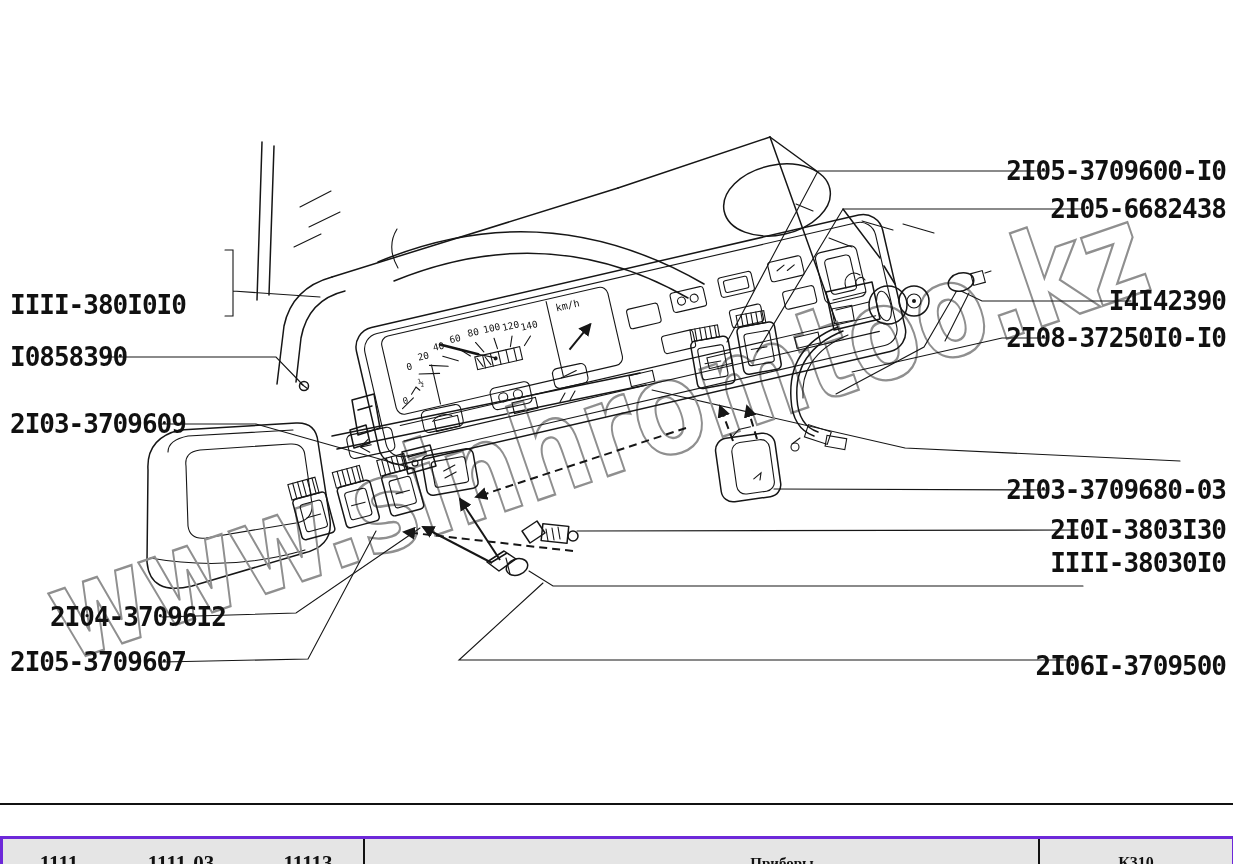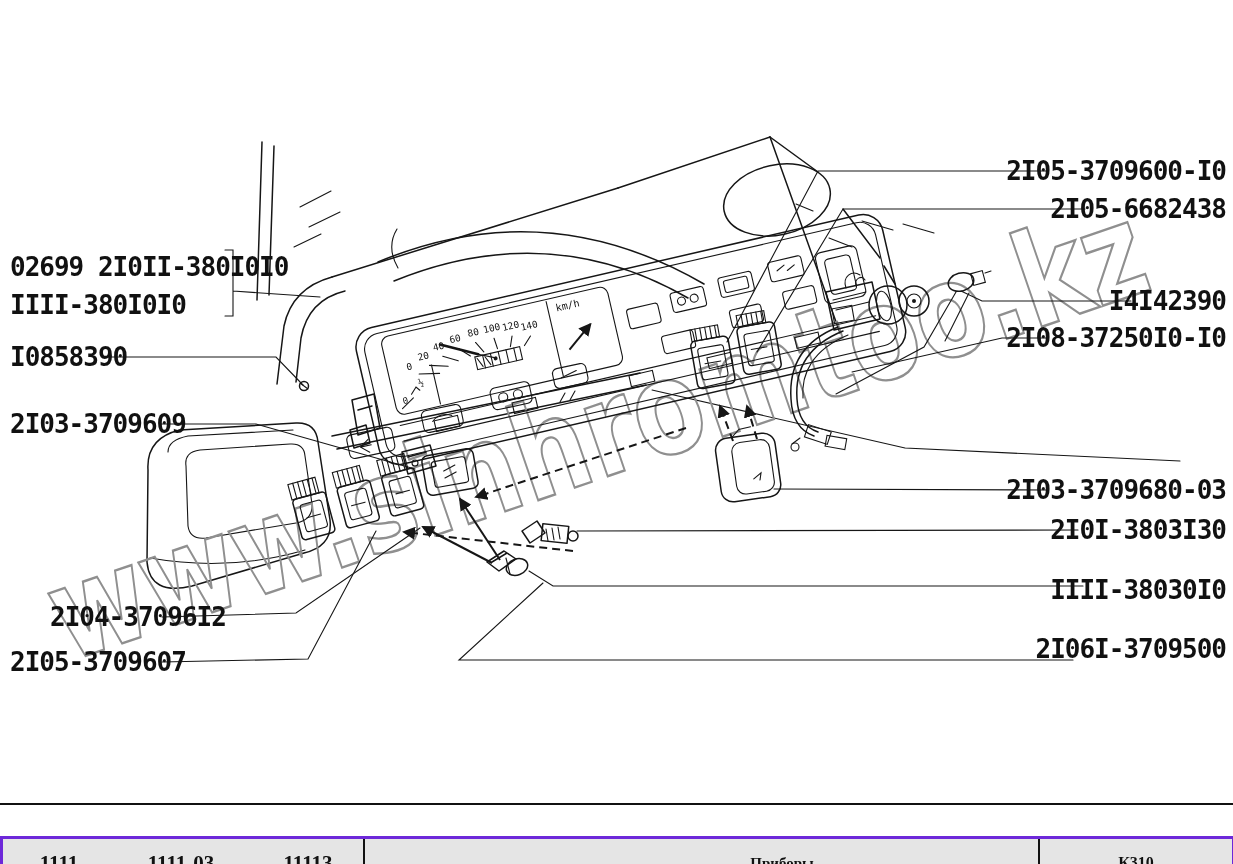--- a/index.html
+++ b/index.html
@@ -263,35 +263,34 @@
     <g>
       <path class="dash" d="M573,551 L404,532" marker-end="url(#ah)"></path>
       <path class="dash" d="M686,428 L476,497" marker-end="url(#ah)"></path>
       <path class="dash" d="M733,441 L720,406" marker-end="url(#ah)"></path>
       <path class="dash" d="M757,439 L747,406" marker-end="url(#ah)"></path>
       <path class="arr" d="M500,560 L460,499" marker-end="url(#ah)"></path>
       <path class="arr" d="M492,563 L423,527" marker-end="url(#ah)"></path>
     </g>
   </svg>
 
-  <div class="lbl left" style="top:254px;">02699 2I0II-380I0I0</div>
   <div class="lbl left" style="top:292px;">IIII-380I0I0</div>
   <div class="lbl left" style="top:344px;">I0858390</div>
   <div class="lbl left" style="top:411px;">2I03-3709609</div>
   <div class="lbl left" style="top:604px;margin-left:40px;">2I04-37096I2</div>
   <div class="lbl left" style="top:649px;">2I05-3709607</div>
 
   <div class="lbl right" style="top:158px;">2I05-3709600-I0</div>
   <div class="lbl right" style="top:196px;">2I05-6682438</div>
   <div class="lbl right" style="top:288px;">I4I42390</div>
   <div class="lbl right" style="top:325px;">2I08-37250I0-I0</div>
   <div class="lbl right" style="top:477px;">2I03-3709680-03</div>
   <div class="lbl right" style="top:517px;">2I0I-3803I30</div>
-  <div class="lbl right" style="top:577px;text-align:right;">IIII-38030I0</div>
-  <div class="lbl right" style="top:636px;">2I06I-3709500</div>
+  <div class="lbl right" style="top:550px;text-align:right;">IIII-38030I0</div>
+  <div class="lbl right" style="top:653px;">2I06I-3709500</div>
 
   <div class="rule"></div>
   <div class="ftable">
     <div class="fdiv" style="left:360px;"></div>
     <div class="fdiv" style="left:1035px;"></div>
     <div class="fcell fmodel" style="left:56px;">1111</div>
     <div class="fcell fmodel" style="left:178px;">1111-03</div>
     <div class="fcell fmodel" style="left:305px;">11113</div>
     <div class="fcell ftitle" style="left:755px;">Приборы</div>
     <div class="fcell fcode" style="left:1133px;">К310</div>

